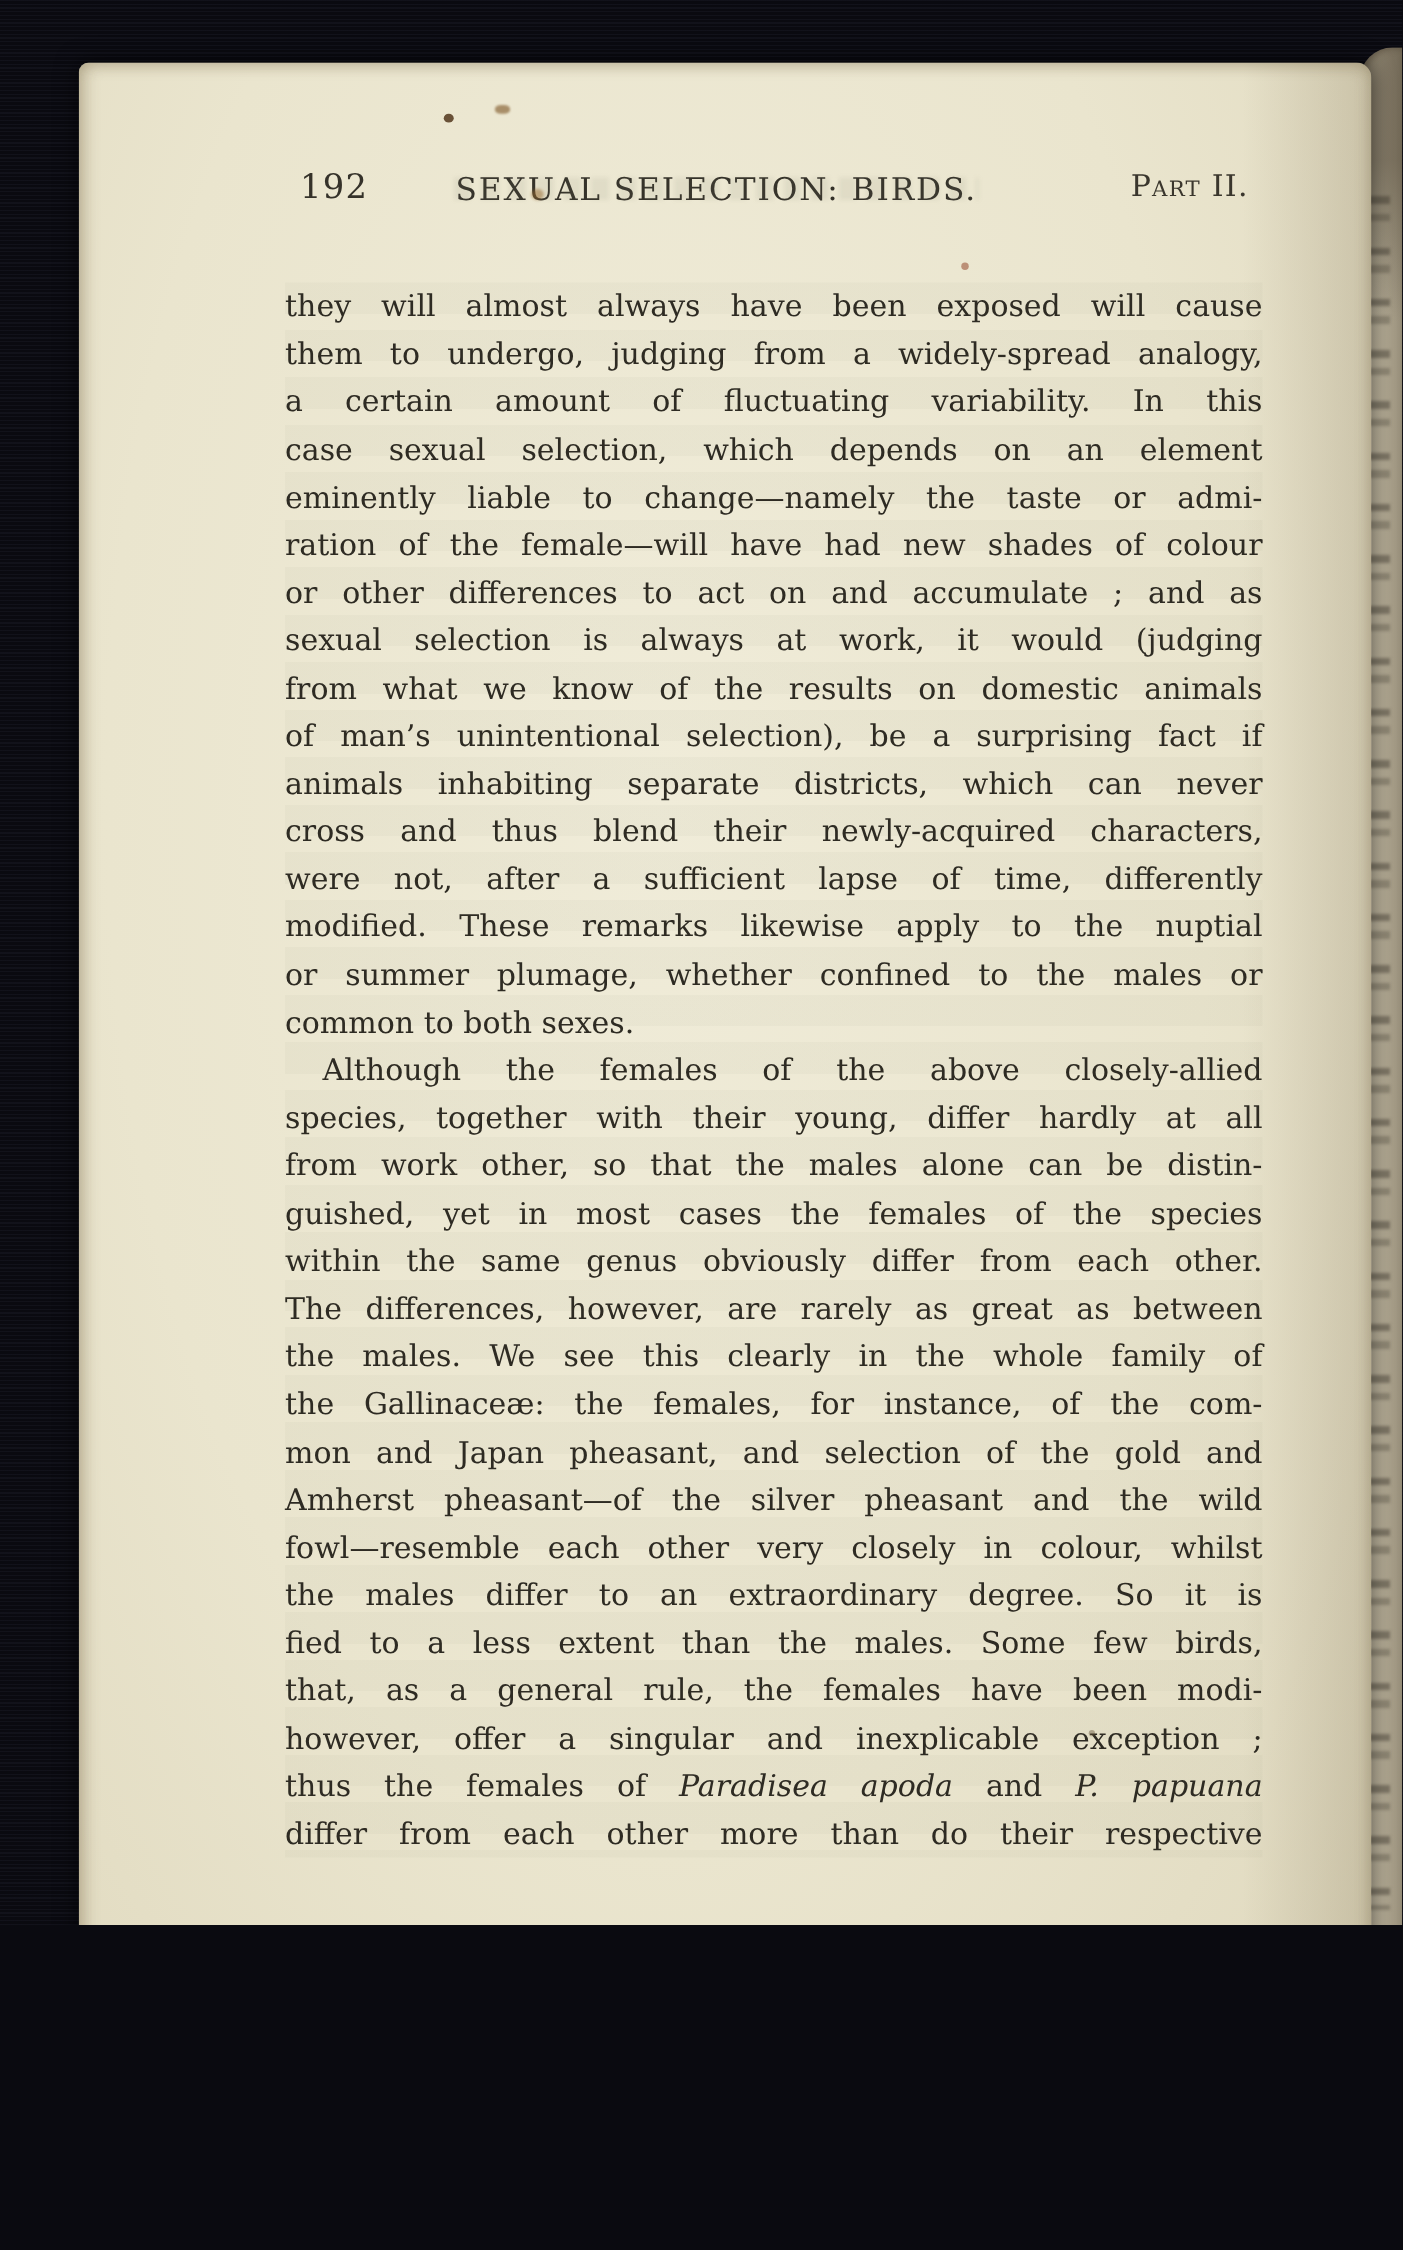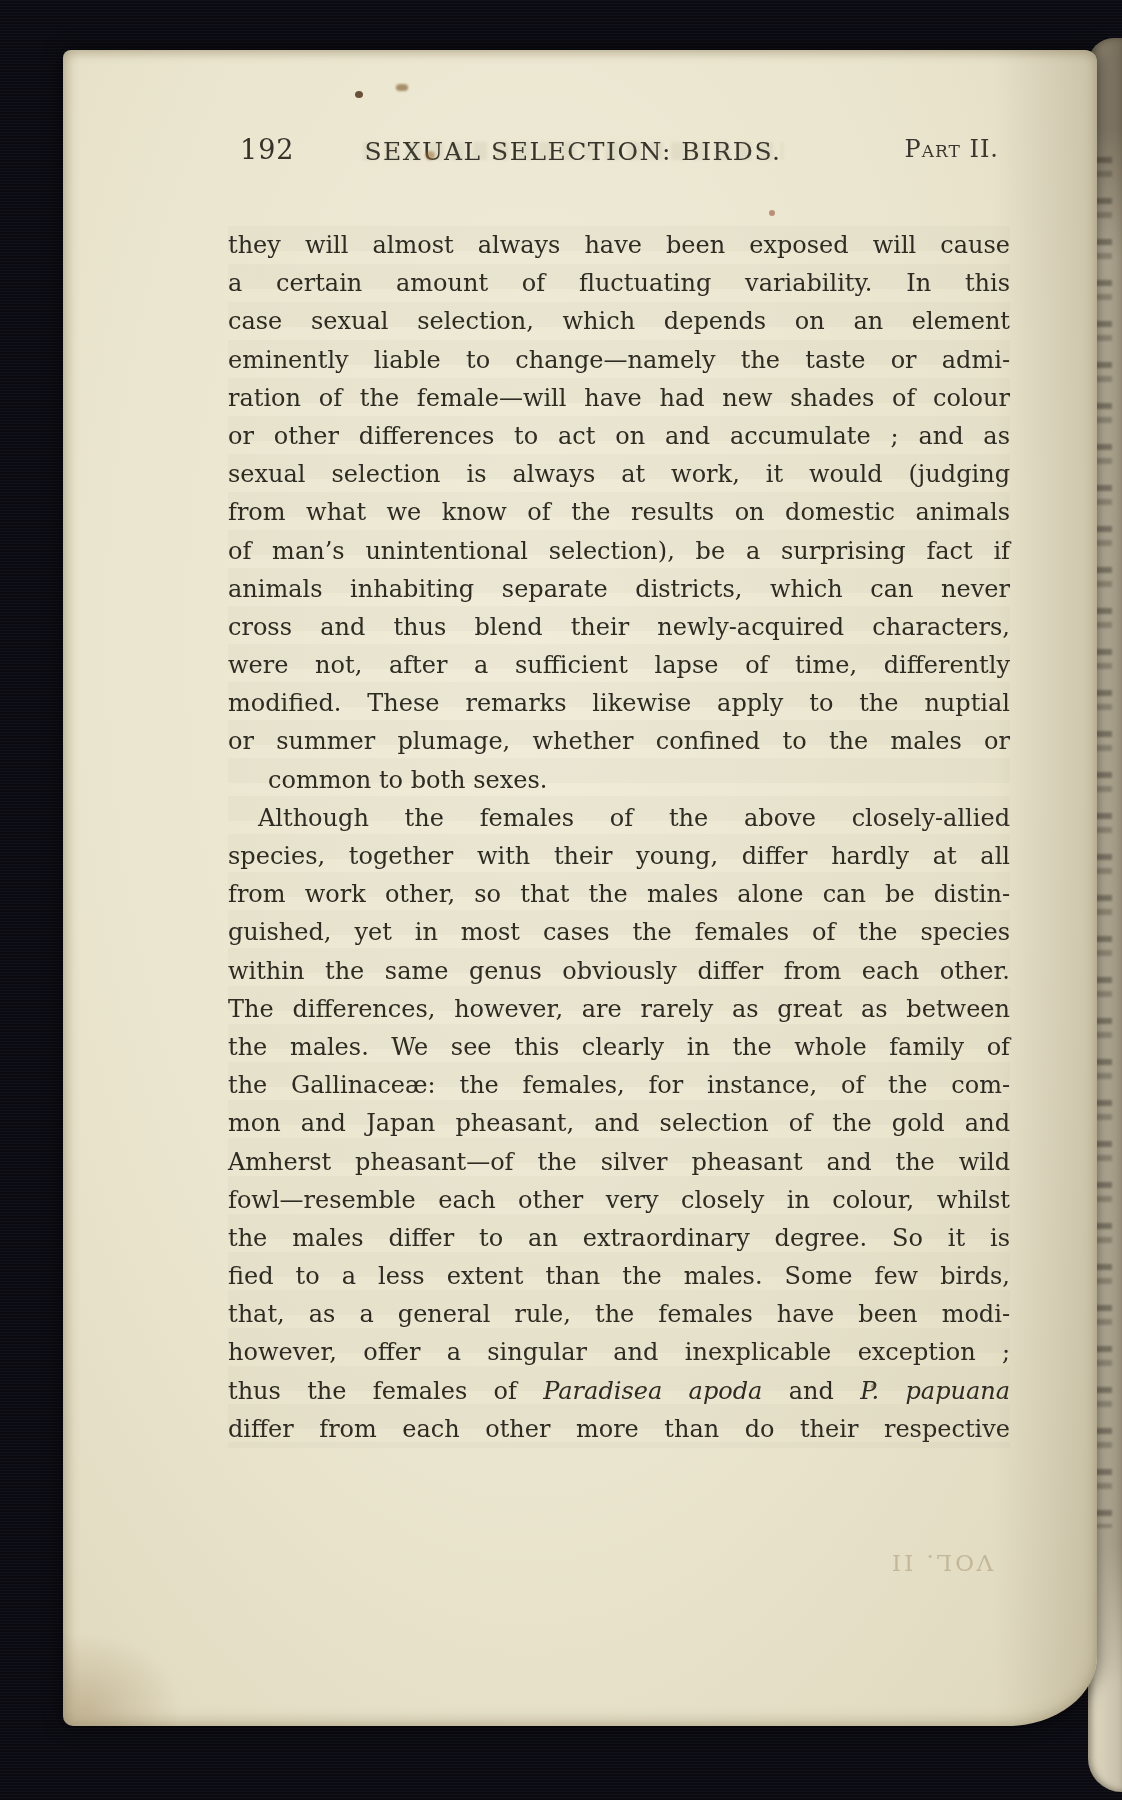--- a/index.html
+++ b/index.html
@@ -3,21 +3,21 @@
 <meta charset="utf-8">
 <style>
   html,body{margin:0;padding:0;}
   body{
     width:1122px;height:1800px;
     background:#0a0a10;
     font-family:"DejaVu Serif","Liberation Serif",serif;
     overflow:hidden;
   }
   .photo{
-    position:relative;width:1122px;height:1800px;
+    position:relative;width:1122px;height:1540px;
     background:
       repeating-linear-gradient(180deg, rgba(44,46,62,.22) 0 1px, rgba(0,0,0,0) 1px 3px),
       #0a0a10;
     overflow:hidden;
   }
 
   
   .edge-strip{
     position:absolute;left:1088px;top:38px;width:34px;height:1754px;
     background:
@@ -69,21 +69,21 @@
     position:absolute;left:165px;top:176px;width:782px;
     font-size:24px;color:#2e2b23;
     background:repeating-linear-gradient(180deg, rgba(128,133,108,.05) 0 25px, rgba(0,0,0,0) 25px 38px);
   }
   .line{
     height:38.2px;line-height:38.2px;
     text-align:justify;text-align-last:justify;
     white-space:normal;
   }
   .line.indent{text-indent:30px;}
-  .line.endline{text-align-last:left;margin-left:40px;}
+  .line.endline{text-align-last:left;}
   .line i{font-style:italic;}
 
   
   .ghost-vol{
     position:absolute;left:826px;top:1500px;
     transform:rotate(180deg);
     font-size:23px;letter-spacing:3px;font-variant:small-caps;
     color:rgba(150,130,92,.42);filter:blur(.6px);
   }
 
@@ -113,20 +113,21 @@
       <span class="folio">192</span>
       <span class="head-title">SEXUAL SELECTION: BIRDS.</span>
       <span class="head-part">Part II.</span>
     </div>
 
     <div class="smudge-head"></div>
 
     <div class="text-block">
         <div>
           <div class="line">they will almost always have been exposed will cause</div>
+          <div class="line">them to undergo, judging from a widely-spread analogy,</div>
           <div class="line">a certain amount of fluctuating variability.  In this</div>
           <div class="line">case sexual selection, which depends on an element</div>
           <div class="line">eminently liable to change—namely the taste or admi-</div>
           <div class="line">ration of the female—will have had new shades of colour</div>
           <div class="line">or other differences to act on and accumulate ; and as</div>
           <div class="line">sexual selection is always at work, it would (judging</div>
           <div class="line">from what we know of the results on domestic animals</div>
           <div class="line">of man’s unintentional selection), be a surprising fact if</div>
           <div class="line">animals inhabiting separate districts, which can never</div>
           <div class="line">cross and thus blend their newly-acquired characters,</div>

